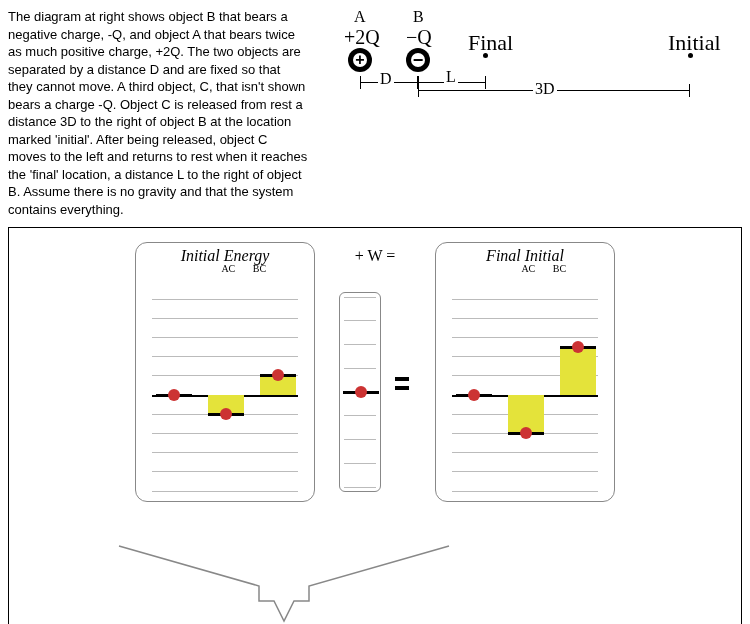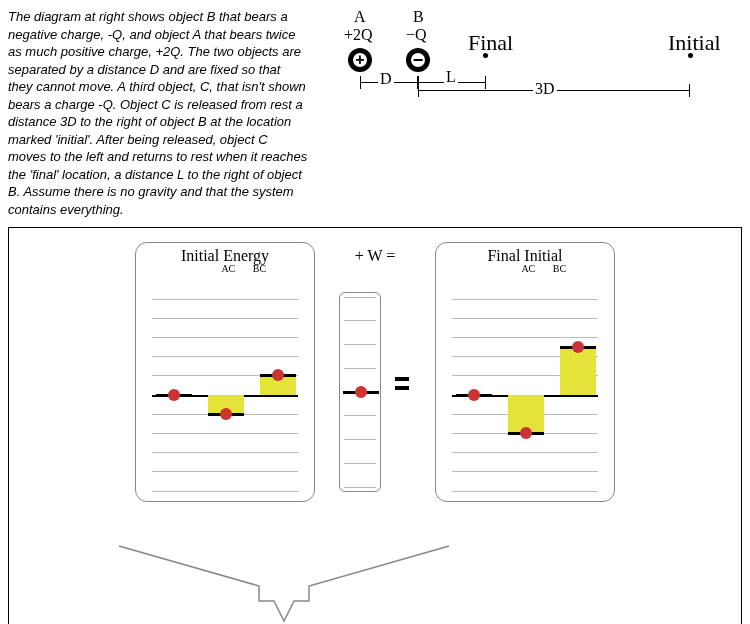--- a/index.html
+++ b/index.html
@@ -1,23 +1,23 @@
 <!DOCTYPE html>
 <html><head>
 <meta charset="utf-8">
 <style>
   * { box-sizing: border-box; margin: 0; padding: 0; }
   body { font-family: Arial, sans-serif; font-size: 13px; width: 750px; height: 624px; position: relative; background: #fff; }
   
   .top-section { display: flex; gap: 10px; padding: 8px; }
-  .problem-text { width: 300px; line-height: 1.35; font-style: italic; }
+  .problem-text { width: 300px; line-height: 1.35; }
   .diagram-area { flex: 1; position: relative; padding-top: 10px; }
   
   .obj-label { font-family: "Times New Roman", serif; font-size: 16px; text-align: center; position: absolute; }
-  .charge-label { font-family: "Times New Roman", serif; font-size: 16px; text-align: center; position: absolute; }
+  .charge-label { font-family: "Times New Roman", serif; font-size: 20px; text-align: center; position: absolute; }
   
   .charge-circle { width: 24px; height: 24px; border-radius: 50%; position: absolute; display: flex; align-items: center; justify-content: center; }
   .pos { background: #000; }
   .pos::before { content: ""; position: absolute; width: 14px; height: 14px; background: #fff; border-radius: 50%; }
   .pos::after { content: "+"; position: absolute; color: #000; font-weight: bold; font-size: 16px; z-index: 2; }
   .neg { background: #000; }
   .neg::before { content: ""; position: absolute; width: 14px; height: 14px; background: #fff; border-radius: 50%; }
   .neg::after { content: "−"; position: absolute; color: #000; font-weight: bold; font-size: 18px; z-index: 2; }
   
   .dot { width: 5px; height: 5px; background: #000; border-radius: 50%; position: absolute; }
@@ -29,21 +29,21 @@
   .dim-line::after { right: 0; }
   .dim-label { position: absolute; font-family: "Times New Roman", serif; font-size: 16px; background: #fff; padding: 0 2px; }
   
   .question-box { border: 1px solid #000; margin: 0 8px; padding: 6px; position: relative; height: 430px; }
   .question-text { line-height: 1.35; }
   .question-text i { font-style: italic; }
   
   .chart-row { display: flex; justify-content: center; gap: 0px; margin-top: 8px; position: relative; height: 290px; }
   
   .chart-panel { width: 180px; height: 260px; border: 1px solid #888; border-radius: 12px; background: #fff; position: relative; }
-  .chart-title { font-family: "Times New Roman", serif; font-size: 16px; text-align: center; margin-top: 4px; }
+  .chart-title { font-family: "Times New Roman", serif; font-size: 16px; text-align: center; margin-top: 4px; font-style: italic; }
   .chart-terms { font-family: "Times New Roman", serif; font-size: 16px; text-align: center; }
   .chart-terms sub { font-size: 10px; }
   
   .grid-area { position: absolute; left: 16px; right: 16px; top: 56px; bottom: 10px; }
   .gridline { position: absolute; left: 0; right: 0; height: 1px; background: #bbb; }
   .zeroline { position: absolute; left: 0; right: 0; height: 2px; background: #000; }
   
   .bar { position: absolute; width: 36px; background: #e4e33a; }
   .bar-marker { position: absolute; width: 12px; height: 12px; background: #c33; border-radius: 50%; transform: translate(-50%, -50%); }
   .bar-cap { position: absolute; width: 36px; height: 3px; background: #000; }

